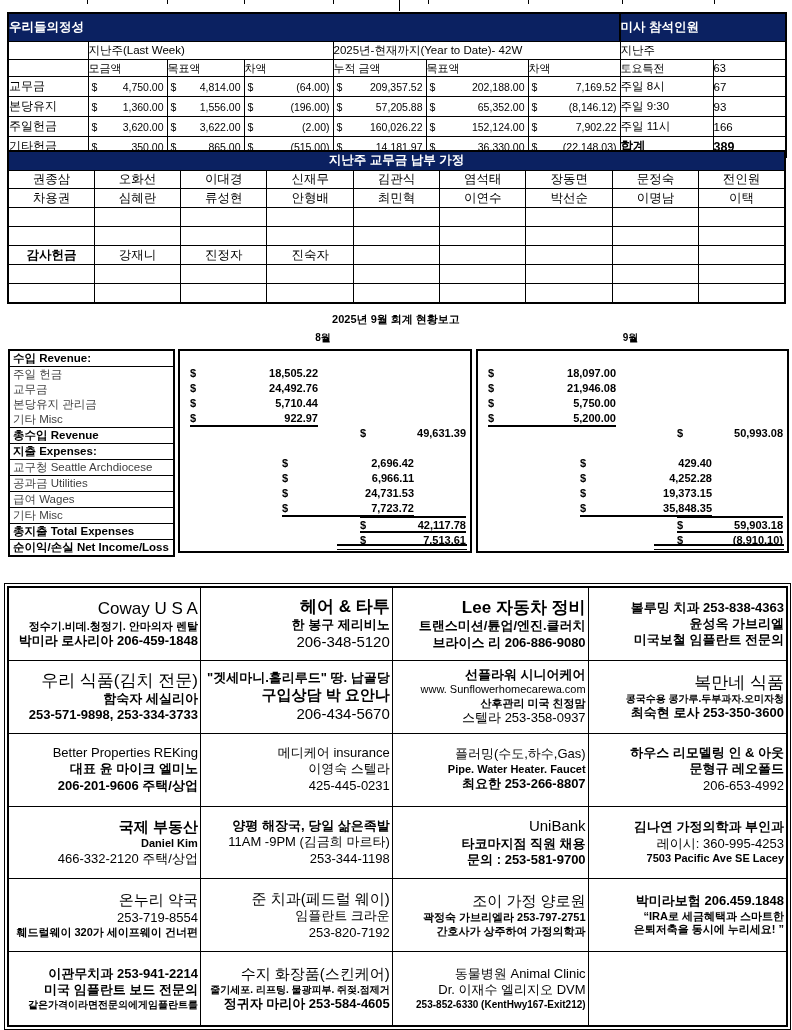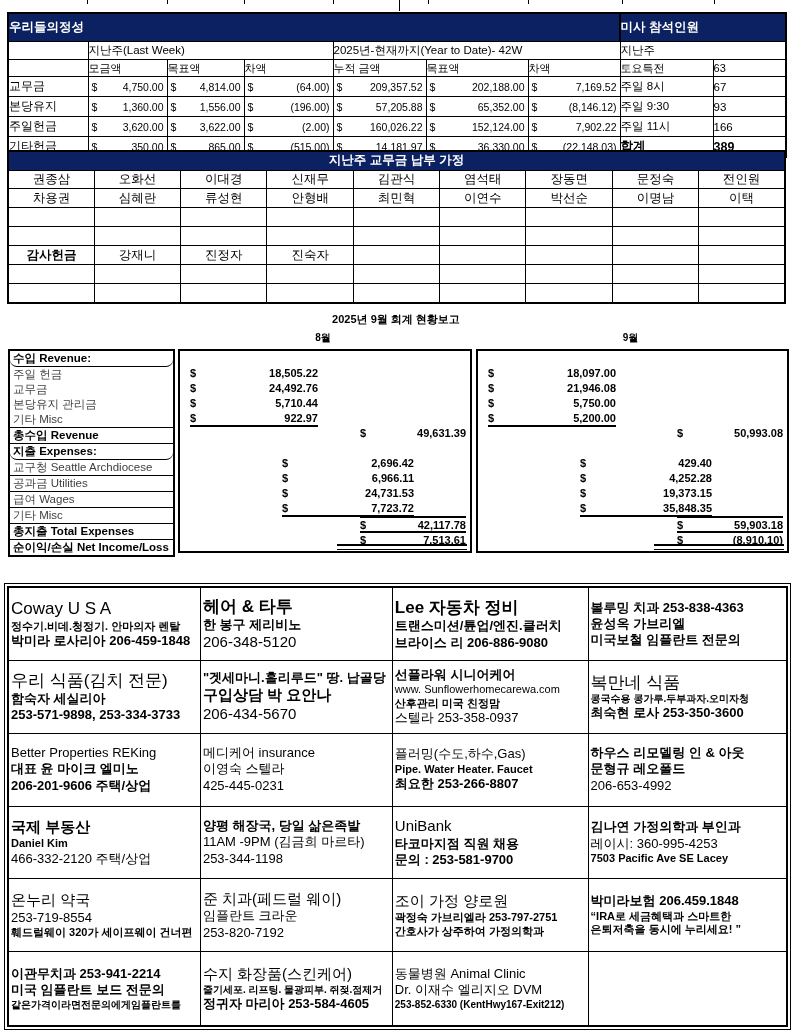--- a/index.html
+++ b/index.html
@@ -36,21 +36,21 @@
                    font-size:12.5px;height:17px;border-color:#0b2161;outline:1px solid #000;}
 
   
   .acct-title{position:absolute;top:312px;left:0;width:792px;text-align:center;
               font-weight:bold;font-size:11px;}
   .m-label{position:absolute;top:331px;text-align:center;font-weight:bold;font-size:10px;}
   #ml8{left:178px;width:290px;} #ml9{left:476px;width:309px;}
   .lblbox{position:absolute;left:8px;top:349px;width:163px;border:2px solid #000;background:#fff;}
   .lrow{height:15px;line-height:15px;font-size:11.5px;padding-left:3px;color:#3f3f3f;
         white-space:nowrap;overflow:hidden;}
-  .lrow.hd{font-weight:bold;color:#000;border-bottom:1px solid #000;border-radius:7px;}
+  .lrow.hd{font-weight:bold;color:#000;border-bottom:1px solid #000;}
   .lrow.tt{font-weight:bold;color:#000;border-bottom:1px solid #000;}
   .lrow.tt.bt{border-top:1px solid #000;}
   .lrow.sep{border-bottom:1px solid #000;}
   .lrow.last{border-bottom:none;}
   .mbox{position:absolute;top:349px;border:2px solid #000;background:#fff;}
   #mb8{left:178px;width:290px;} #mb9{left:476px;width:309px;}
   .mrow{position:relative;height:15px;}
   .slot{position:absolute;top:0;display:flex;justify-content:space-between;
         font-weight:bold;font-size:11px;line-height:14px;}
   .slot.s1{left:10px;width:128px;}
@@ -61,21 +61,21 @@
   .dblstrip{position:absolute;right:3px;bottom:1px;width:130px;height:3px;
             border-top:2px solid #000;border-bottom:1px solid #000;}
 
   
   #ads{position:absolute;left:4px;top:583px;width:781px;height:441px;
        border:1px solid #000;padding:2px;}
   #ads-inner{width:100%;height:100%;border:2px solid #000;box-sizing:border-box;
              display:grid;grid-template-columns:24.7% 24.7% 25.2% auto;
              grid-template-rows:repeat(6,1fr);}
   .ad{border-right:1.5px solid #000;border-bottom:1.5px solid #000;
-      display:flex;flex-direction:column;justify-content:center;align-items:flex-start;
+      display:flex;flex-direction:column;justify-content:center;align-items:flex-end;
       text-align:center;overflow:hidden;padding:1px 2px;box-sizing:border-box;line-height:1.25;}
   .ad:nth-child(4n){border-right:none;}
   .ad:nth-child(n+21){border-bottom:none;}
   .ln{white-space:nowrap;font-weight:bold;}
   .ln.xl{font-size:17px;} .ln.lg{font-size:15px;} .ln.md{font-size:13px;}
   .ln.sm{font-size:11px;} .ln.xs{font-size:10px;}
   .ln.n{font-weight:normal;}
 </style>
 </head>
 <body>

